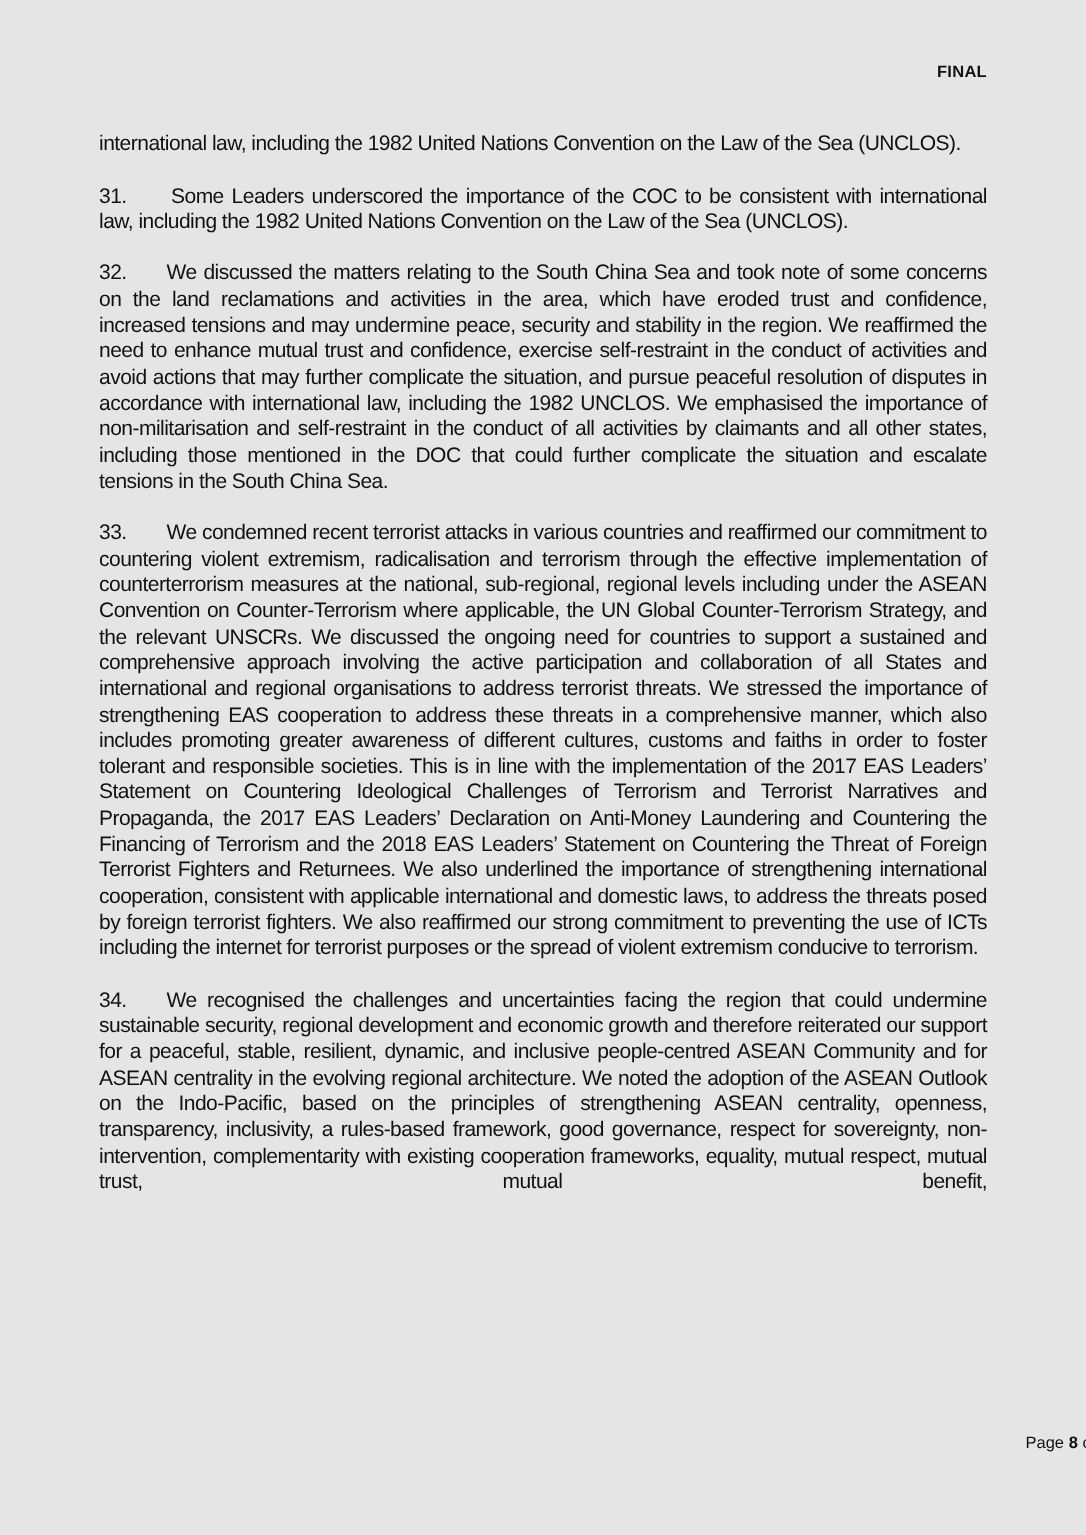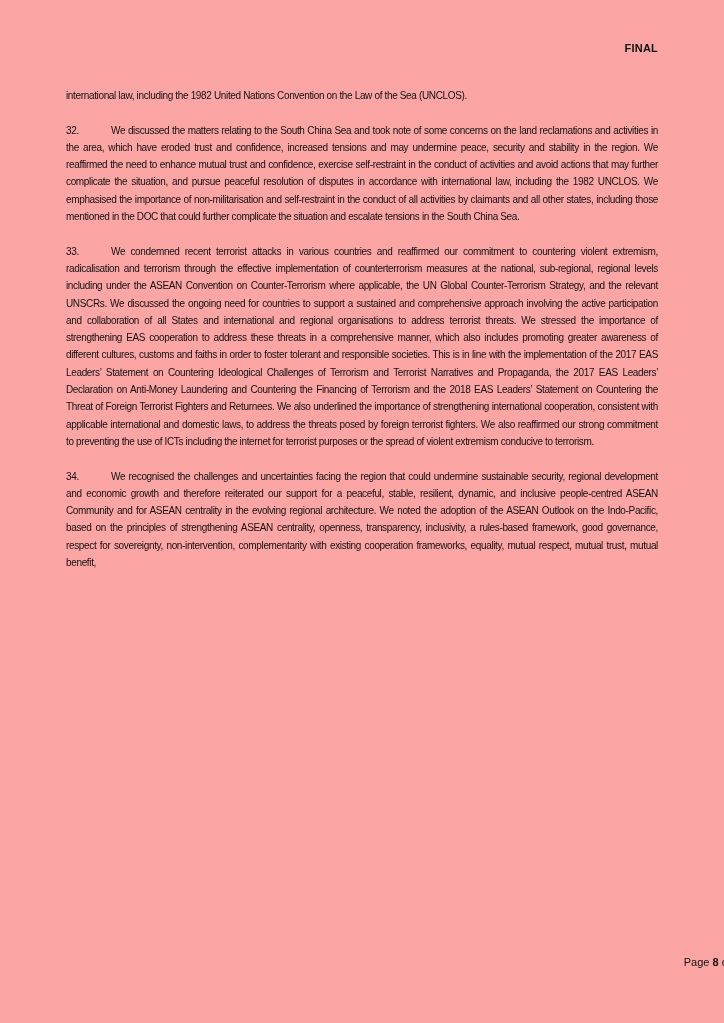--- a/index.html
+++ b/index.html
@@ -14,36 +14,36 @@
       overflow: hidden;
       font-family: "Liberation Sans", sans-serif;
       color: #111111;
     }
     .page {
       position: absolute;
       left: 0;
       top: 0;
       width: 724px;
       height: 1023px;
-      background: #fca5a5;
+      background: #e5e5e5;
     }
     .header-mark {
       position: absolute;
       right: 66px;
       top: 42px;
       font-size: 11px;
       font-weight: bold;
       letter-spacing: 0.2px;
     }
     .body-text {
       position: absolute;
       left: 66px;
       top: 87px;
       width: 592px;
-      font-size: 10px;
+      font-size: 14px;
       line-height: 17.3px;
       letter-spacing: -0.35px;
       word-spacing: 0px;
     }
     .para {
       margin: 0 0 17.3px 0;
       text-align: justify;
       text-align-last: left;
     }
     .para .num {
@@ -72,20 +72,21 @@
 <body>
 
 <div class="page">
 
   <div class="header-mark">FINAL</div>
 
   <div class="body-text">
 
     <p class="para">international law, including the 1982 United Nations Convention on the Law of the Sea (UNCLOS).</p>
 
+    <p class="para"><span class="num wide">31.</span><span>Some Leaders underscored the importance of the COC to be consistent with international law, including the 1982 United Nations Convention on the Law of the Sea (UNCLOS).</span></p>
 
     <p class="para"><span class="num">32.</span><span>We discussed the matters relating to the South China Sea and took note of some concerns on the land reclamations and activities in the area, which have eroded trust and confidence, increased tensions and may undermine peace, security and stability in the region. We reaffirmed the need to enhance mutual trust and confidence, exercise self-restraint in the conduct of activities and avoid actions that may further complicate the situation, and pursue peaceful resolution of disputes in accordance with international law, including the 1982 UNCLOS. We emphasised the importance of non-militarisation and self-restraint in the conduct of all activities by claimants and all other states, including those mentioned in the DOC that could further complicate the situation and escalate tensions in the South China Sea.</span></p>
 
 
     <p class="para"><span class="num">33.</span><span>We condemned recent terrorist attacks in various countries and reaffirmed our commitment to countering violent extremism, radicalisation and terrorism through the effective implementation of counterterrorism measures at the national, sub-regional, regional levels including under the ASEAN Convention on Counter-Terrorism where applicable, the UN Global Counter-Terrorism Strategy, and the relevant UNSCRs. We discussed the ongoing need for countries to support a sustained and comprehensive approach involving the active participation and collaboration of all States and international and regional organisations to address terrorist threats. We stressed the importance of strengthening EAS cooperation to address these threats in a comprehensive manner, which also includes promoting greater awareness of different cultures, customs and faiths in order to foster tolerant and responsible societies. This is in line with the implementation of the 2017 EAS Leaders’ Statement on Countering Ideological Challenges of Terrorism and Terrorist Narratives and Propaganda, the 2017 EAS Leaders’ Declaration on Anti-Money Laundering and Countering the Financing of Terrorism and the 2018 EAS Leaders’ Statement on Countering the Threat of Foreign Terrorist Fighters and Returnees. We also underlined the importance of strengthening international cooperation, consistent with applicable international and domestic laws, to address the threats posed by foreign terrorist fighters. We also reaffirmed our strong commitment to preventing the use of ICTs including the internet for terrorist purposes or the spread of violent extremism conducive to terrorism.</span></p>
 
 
     <p class="para" style="text-align-last: justify;"><span class="num">34.</span><span>We recognised the challenges and uncertainties facing the region that could undermine sustainable security, regional development and economic growth and therefore reiterated our support for a peaceful,  stable, resilient, dynamic, and inclusive  people-centred ASEAN Community and for ASEAN centrality in the evolving regional architecture. We noted the adoption of the ASEAN Outlook on the Indo-Pacific, based on the principles of strengthening ASEAN centrality, openness, transparency, inclusivity, a rules-based framework, good governance, respect for sovereignty, non-intervention, complementarity with existing cooperation frameworks, equality, mutual respect, mutual trust, mutual benefit,</span></p>
 
   </div>

